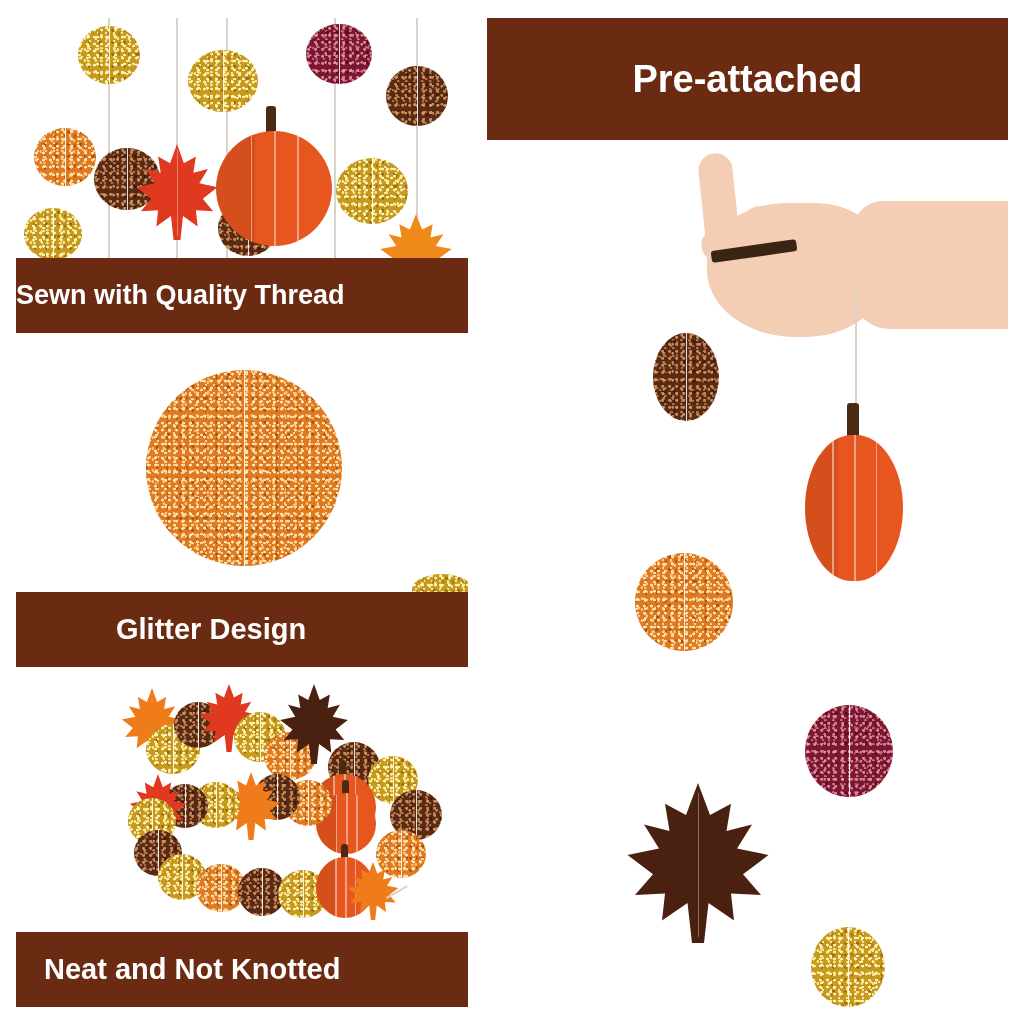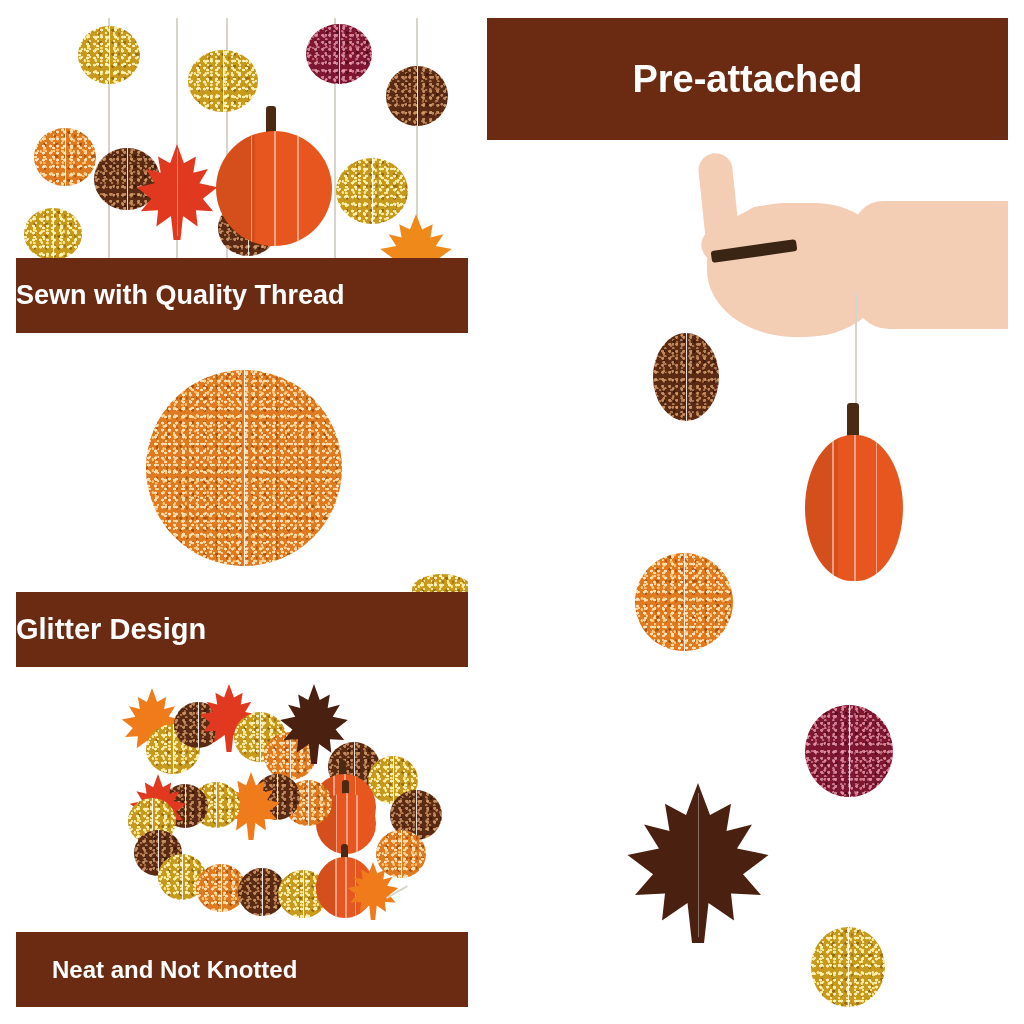--- a/index.html
+++ b/index.html
@@ -43,25 +43,25 @@
     align-items: center;
     box-sizing: border-box;
   }
 
   #panel1 { top: 18px; }
   #panel1 .panel-photo { height: 240px; }
   #panel1 .panel-caption { height: 75px; font-size: 27px; }
 
   #panel2 { top: 352px; }
   #panel2 .panel-photo { height: 240px; }
-  #panel2 .panel-caption { height: 75px; font-size: 29px; }
+  #panel2 .panel-caption { height: 75px; font-size: 29px; padding-left: 100px; }
 
   #panel3 { top: 684px; }
   #panel3 .panel-photo { height: 248px; }
-  #panel3 .panel-caption { height: 75px; font-size: 24px; padding-left: 36px; }
+  #panel3 .panel-caption { height: 75px; font-size: 29px; padding-left: 28px; }
 
   
   .banner {
     position: absolute;
     left: 487px;
     top: 18px;
     width: 521px;
     height: 122px;
     background: #6b2b12;
     color: #ffffff;

